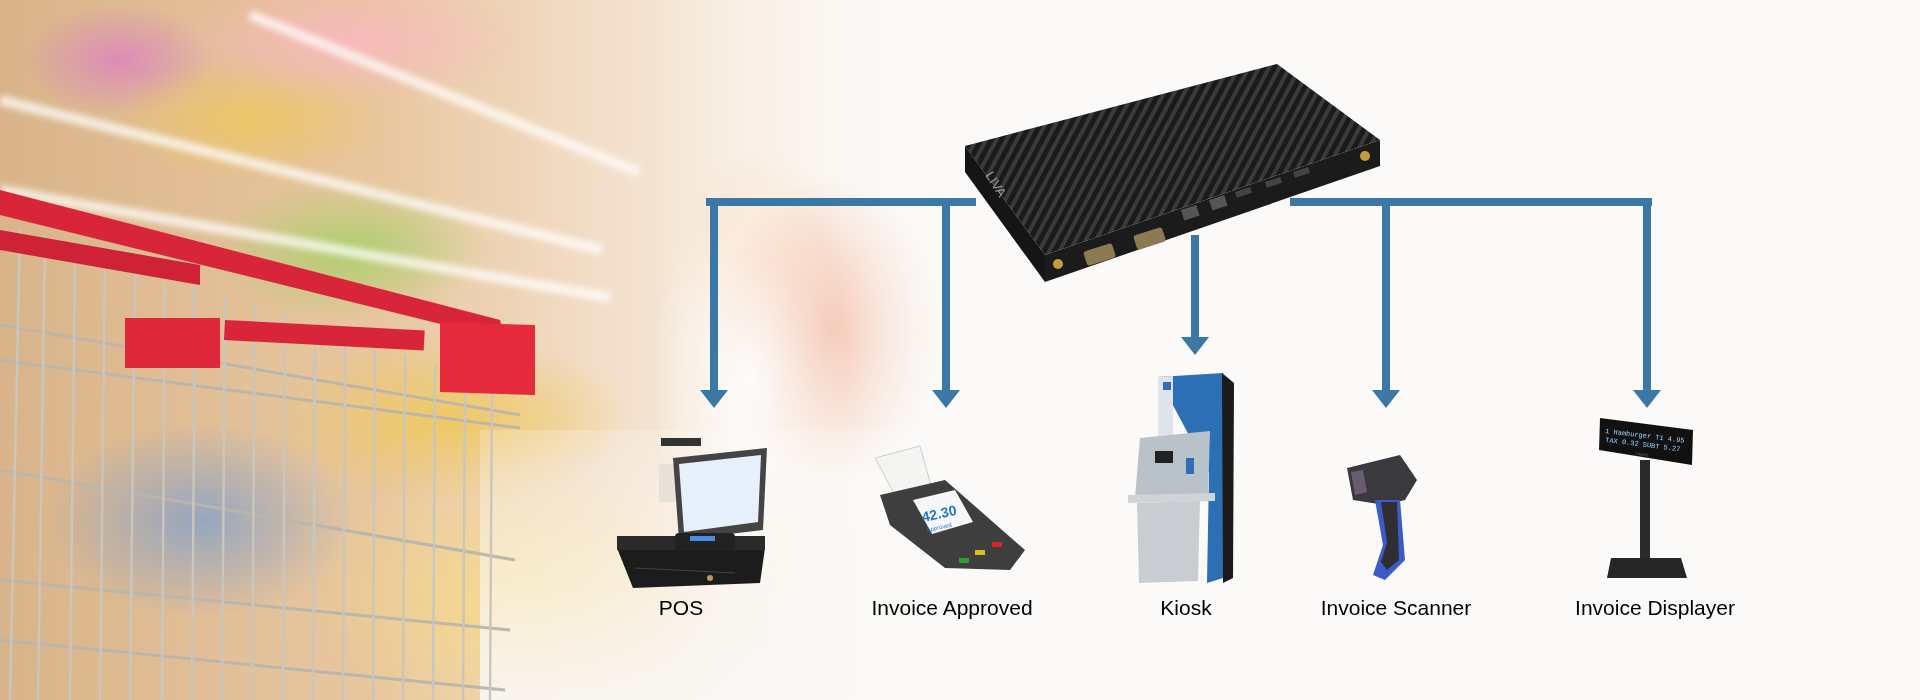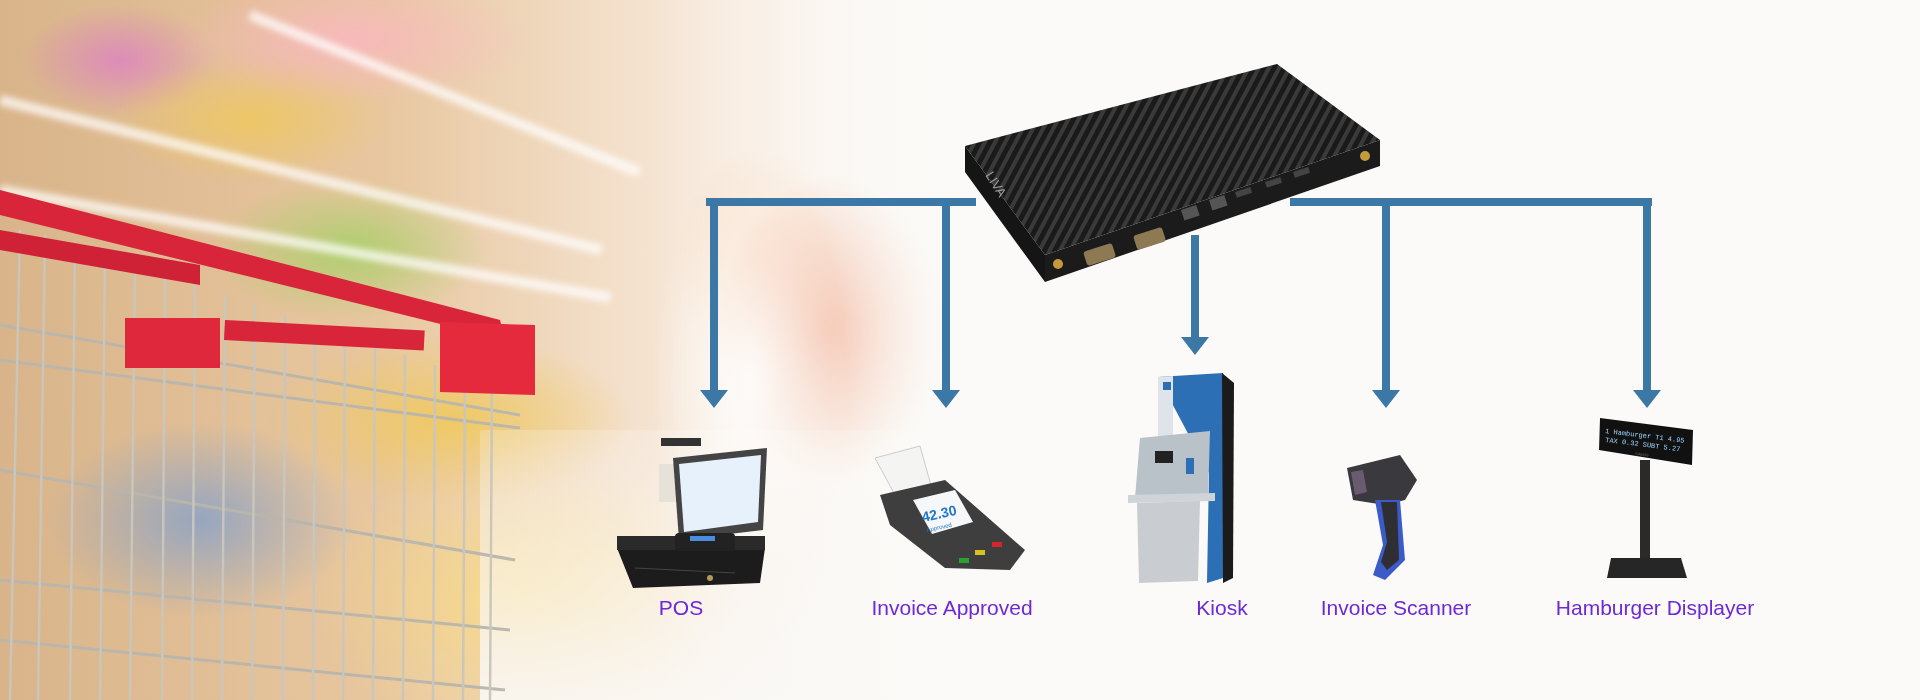--- a/index.html
+++ b/index.html
@@ -28,21 +28,21 @@
   .cart svg{width:100%;height:100%;}
 
   
   .line{position:absolute;background:#3c78a6;}
   .arrow{position:absolute;width:0;height:0;border-left:14px solid transparent;border-right:14px solid transparent;border-top:18px solid #3c78a6;}
 
   
   .pc{position:absolute;left:955px;top:60px;width:430px;height:230px;}
 
   .device{position:absolute;}
-  .label{position:absolute;font-size:21px;color:#6d28d9;white-space:nowrap;transform:translateX(-50%);}
+  .label{position:absolute;font-size:21px;color:#000000;white-space:nowrap;transform:translateX(-50%);}
 </style>
 </head>
 <body>
 
 <div class="bg">
   <div class="bg-store"></div>
   <div class="shelf" style="left:0;top:95px;width:620px;transform:rotate(14deg);"></div>
   <div class="shelf" style="left:0;top:185px;width:620px;transform:rotate(10deg);"></div>
   <div class="shelf" style="left:250px;top:10px;width:420px;transform:rotate(22deg);"></div>
   <div class="aisle"></div>
@@ -187,15 +187,15 @@
     <text x="8" y="15" fill="#9ed6ff" font-size="7" font-family="Liberation Mono, monospace" transform="rotate(7 8 15)">1 Hamburger T1  4.95</text>
     <text x="8" y="24" fill="#9ed6ff" font-size="7" font-family="Liberation Mono, monospace" transform="rotate(7 8 24)">TAX 0.32 SUBT  5.27</text>
     <text x="38" y="37" fill="#666" font-size="4" font-family="Liberation Sans, sans-serif" transform="rotate(7 38 37)">SAM4S</text>
     <rect x="43" y="42" width="10" height="100" fill="#2a2a2a"></rect>
     <polygon points="14,140 84,140 90,160 10,160" fill="#262626"></polygon>
   </svg>
 </div>
 
 <div class="label" style="left:681px;top:596px;">POS</div>
 <div class="label" style="left:952px;top:596px;">Invoice Approved</div>
-<div class="label" style="left:1186px;top:596px;margin-left:36px;">Kiosk</div>
+<div class="label" style="left:1186px;top:596px;">Kiosk</div>
 <div class="label" style="left:1396px;top:596px;">Invoice Scanner</div>
-<div class="label" style="left:1655px;top:596px;">Hamburger Displayer</div>
+<div class="label" style="left:1655px;top:596px;">Invoice Displayer</div>
 
 </body></html>

